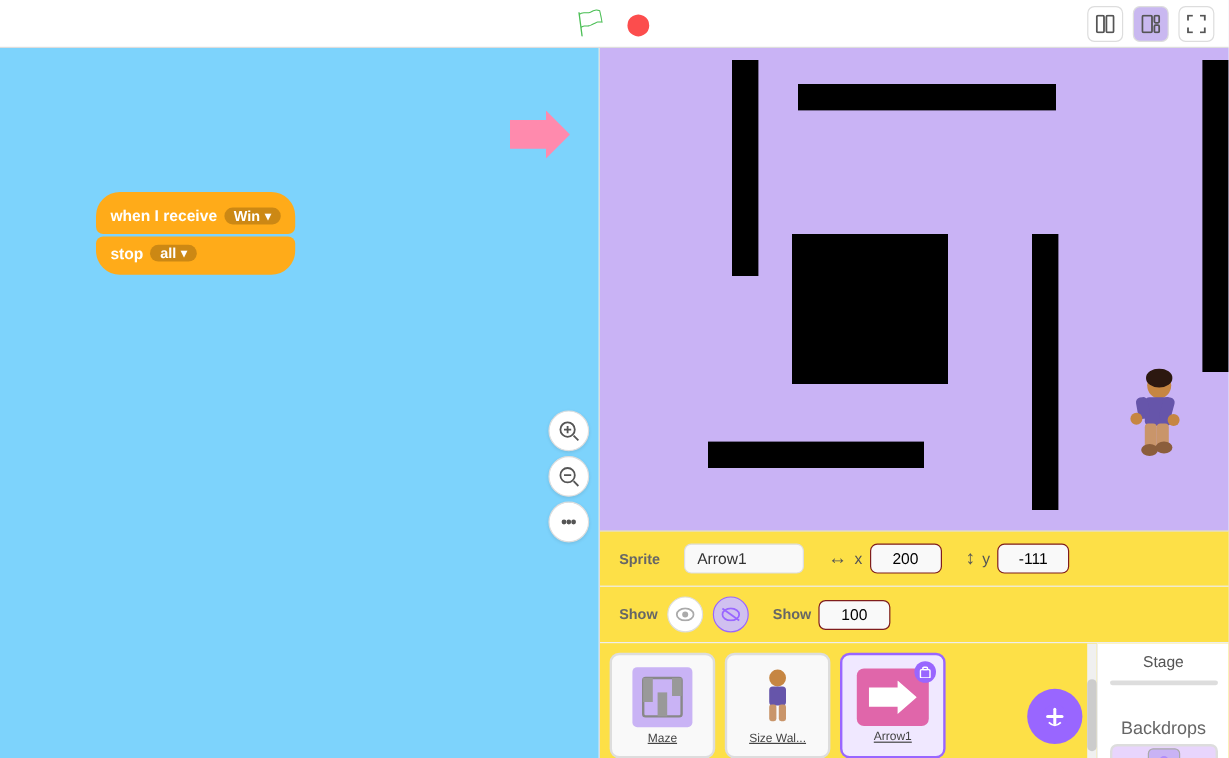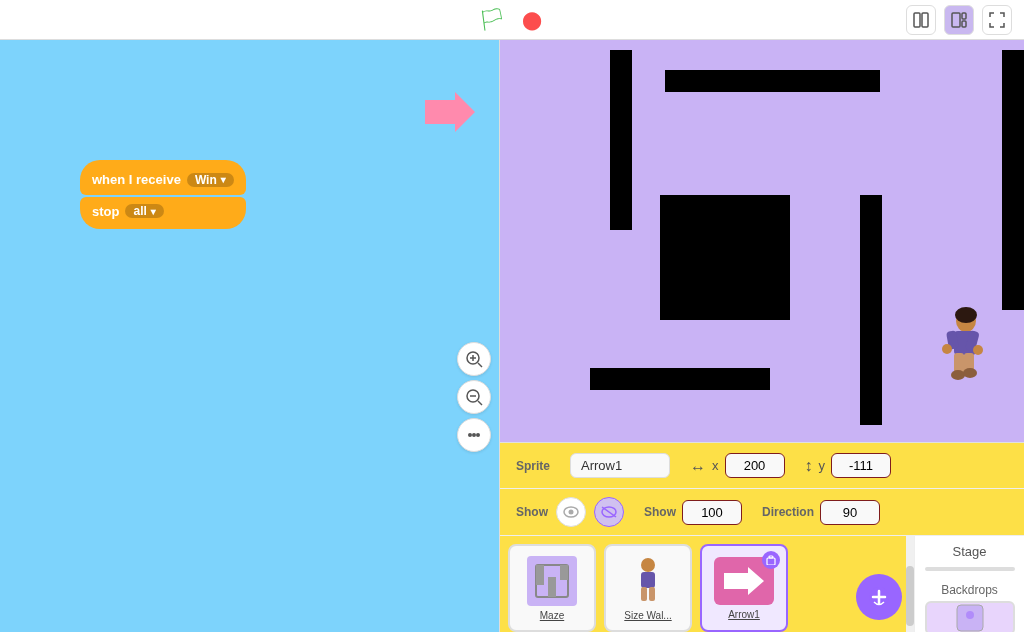--- a/index.html
+++ b/index.html
@@ -300,23 +300,23 @@
     .stage-thumb {
       width: 90px;
       height: 55px;
       background: #c9b3f5;
       border-radius: 6px;
       border: 2px solid #ddd;
       margin-bottom: 6px;
     }
 
     .backdrops-label {
-      font-size: 12px;
+      font-size: 15px;
       color: #666;
-      margin-top: 6px;
+      margin-top: 22px;
     }
 
     .backdrop-thumb {
       width: 90px;
       height: 55px;
       background: #e8d5fc;
       border-radius: 6px;
       border: 2px solid #ddd;
       margin-top: 4px;
       display: flex;
@@ -557,24 +557,20 @@
                 <ellipse cx="8" cy="6" rx="7" ry="5" fill="none" stroke="#9966ff" stroke-width="1.5"></ellipse>
               </svg>
           </div>
         </div>
 
         <div class="coord-group">
           <span class="sprite-label">Show</span>
           <input class="coord-input" type="text" value="100" style="">
         </div>
 
-        <div class="coord-group">
-          <span class="sprite-label">Direction</span>
-          <input class="coord-input" type="text" value="90" style="">
-        </div>
       </div>
 
       <div style="display:flex; flex:1; overflow:hidden; position:relative;">
         <div class="sprite-list">
 
           <div class="scrollbar-area" style="position:absolute; right:0; top:0; width:8px; height:100%; background:#f0f0f0;">
             <div class="scrollbar-thumb"></div>
           </div>
 
           <div class="sprite-thumb">

